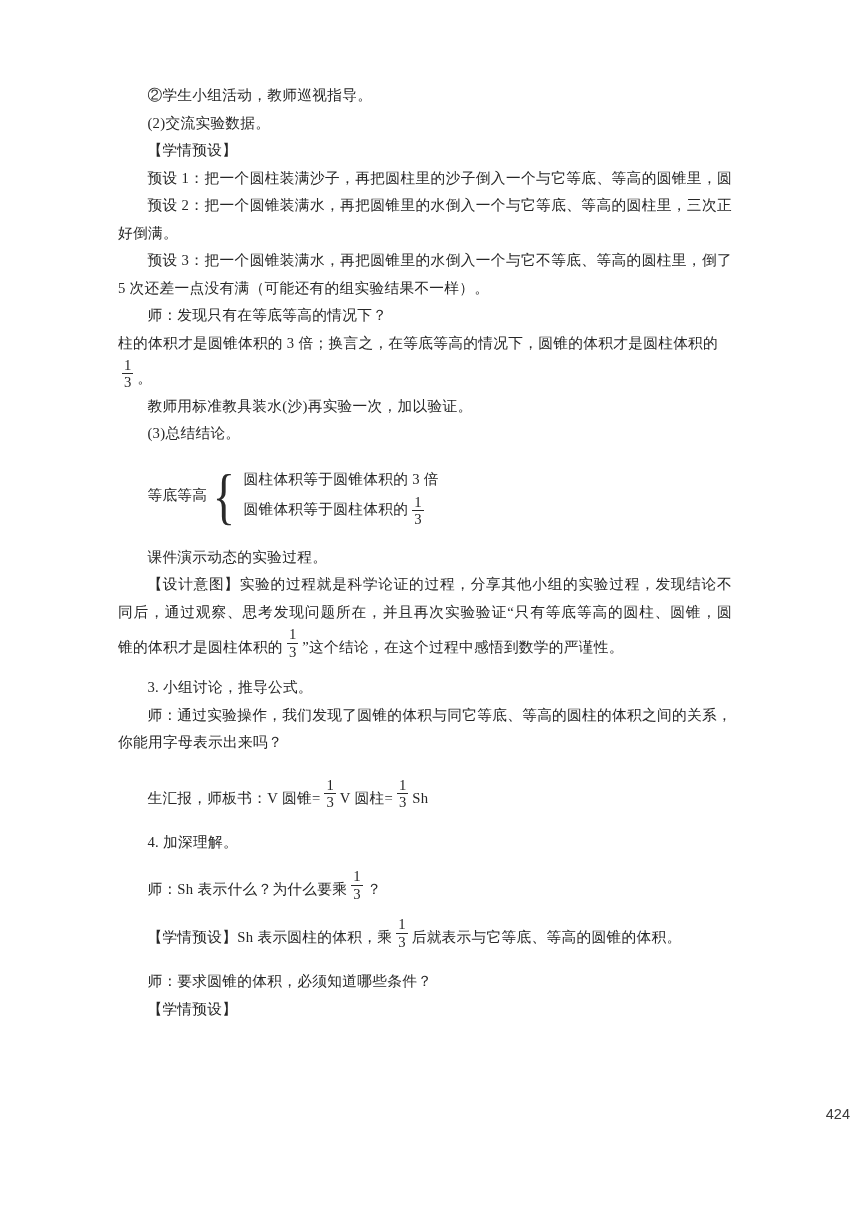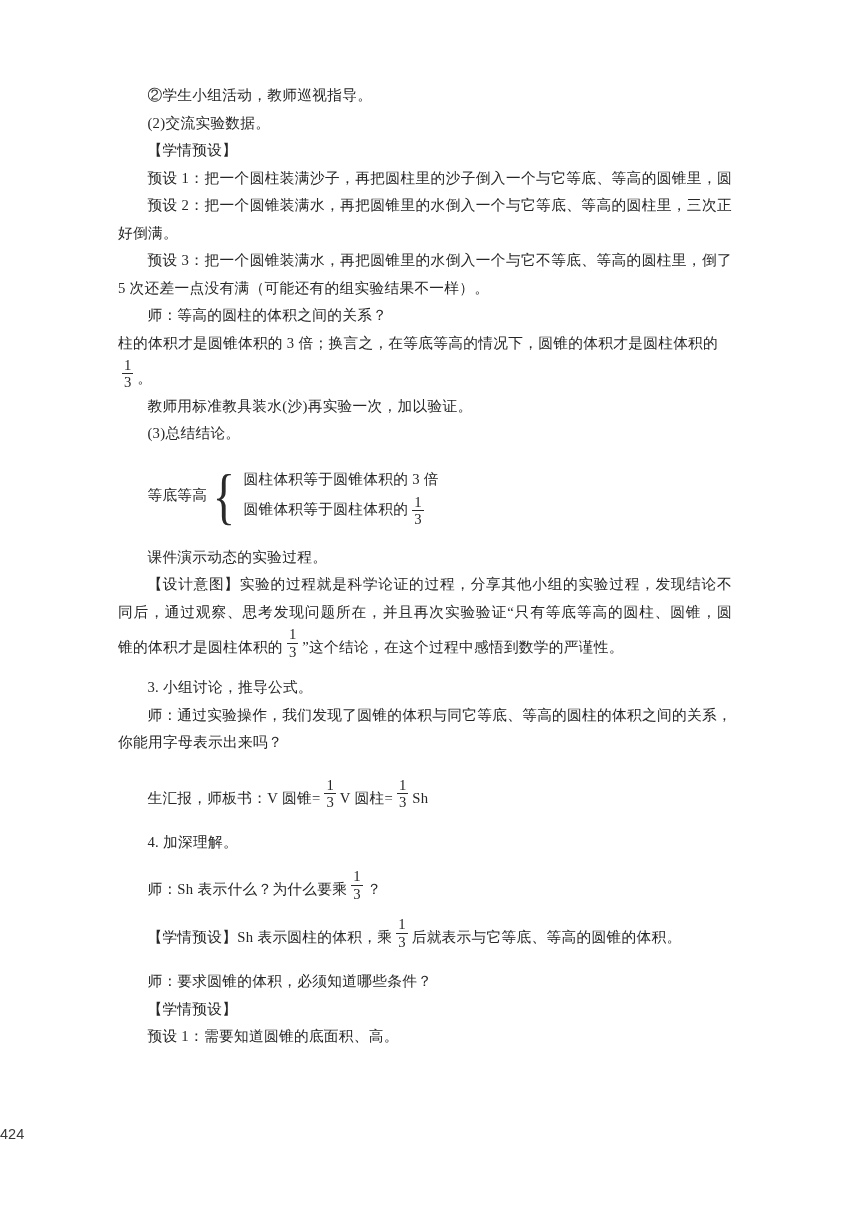--- a/index.html
+++ b/index.html
@@ -59,46 +59,45 @@
     color: #2a2a2a;
   }
   .brace-items .brace-item { line-height: 30px; }
   .brace-items .brace-item + .brace-item { }
 
   .page-number {
     position: absolute;
     top: 1106px;
     left: 0;
     width: 100%;
-    text-align: left;
+    text-align: right;
     font-family: "Liberation Sans", "DejaVu Sans", sans-serif;
     font-size: 14.5px;
     color: #3a3a3a;
-    margin-top: 20px;
   }
 </style>
 </head>
 <body>
 
 <div class="page">
   <div class="text-area">
 
     <div class="line indent">②学生小组活动，教师巡视指导。</div>
     <div class="line indent">(2)交流实验数据。</div>
     <div class="line indent">【学情预设】</div>
 
     <div class="line indent full">预设 1：把一个圆柱装满沙子，再把圆柱里的沙子倒入一个与它等底、等高的圆锥里，圆</div>
 
     <div class="line indent full">预设 2：把一个圆锥装满水，再把圆锥里的水倒入一个与它等底、等高的圆柱里，三次正</div>
     <div class="line">好倒满。</div>
 
     <div class="line indent full">预设 3：把一个圆锥装满水，再把圆锥里的水倒入一个与它不等底、等高的圆柱里，倒了</div>
     <div class="line">5 次还差一点没有满（可能还有的组实验结果不一样）。</div>
 
-    <div class="line indent">师：等高的圆柱的体积之间的关系？</div>
+    <div class="line indent">师：发现只有在等底等高的情况下？</div>
 
     <div class="line">
       <span>柱的体积才是圆锥体积的 3 倍；换言之，在等底等高的情况下，圆锥的体积才是圆柱体积的</span><span class="frac"><span class="fnum">1</span><span class="fden">3</span></span><span>。</span>
     </div>
 
     <div class="line indent mt6">教师用标准教具装水(沙)再实验一次，加以验证。</div>
     <div class="line indent">(3)总结结论。</div>
 
     <div class="brace-row">
       <span class="brace-label">等底等高</span>
@@ -133,18 +132,17 @@
     <div class="line indent mt12">
       <span>师：Sh 表示什么？为什么要乘</span><span class="frac"><span class="fnum">1</span><span class="fden">3</span></span><span>？</span>
     </div>
 
     <div class="line indent mt12">
       <span>【学情预设】Sh 表示圆柱的体积，乘</span><span class="frac"><span class="fnum">1</span><span class="fden">3</span></span><span>后就表示与它等底、等高的圆锥的体积。</span>
     </div>
 
     <div class="line indent mt16">师：要求圆锥的体积，必须知道哪些条件？</div>
     <div class="line indent">【学情预设】</div>
-    <div class="line indent">预设 1：需要知道圆锥的底面积、高。</div>
 
   </div>
 
   <div class="page-number">424</div>
 </div>
 
 </body></html>

